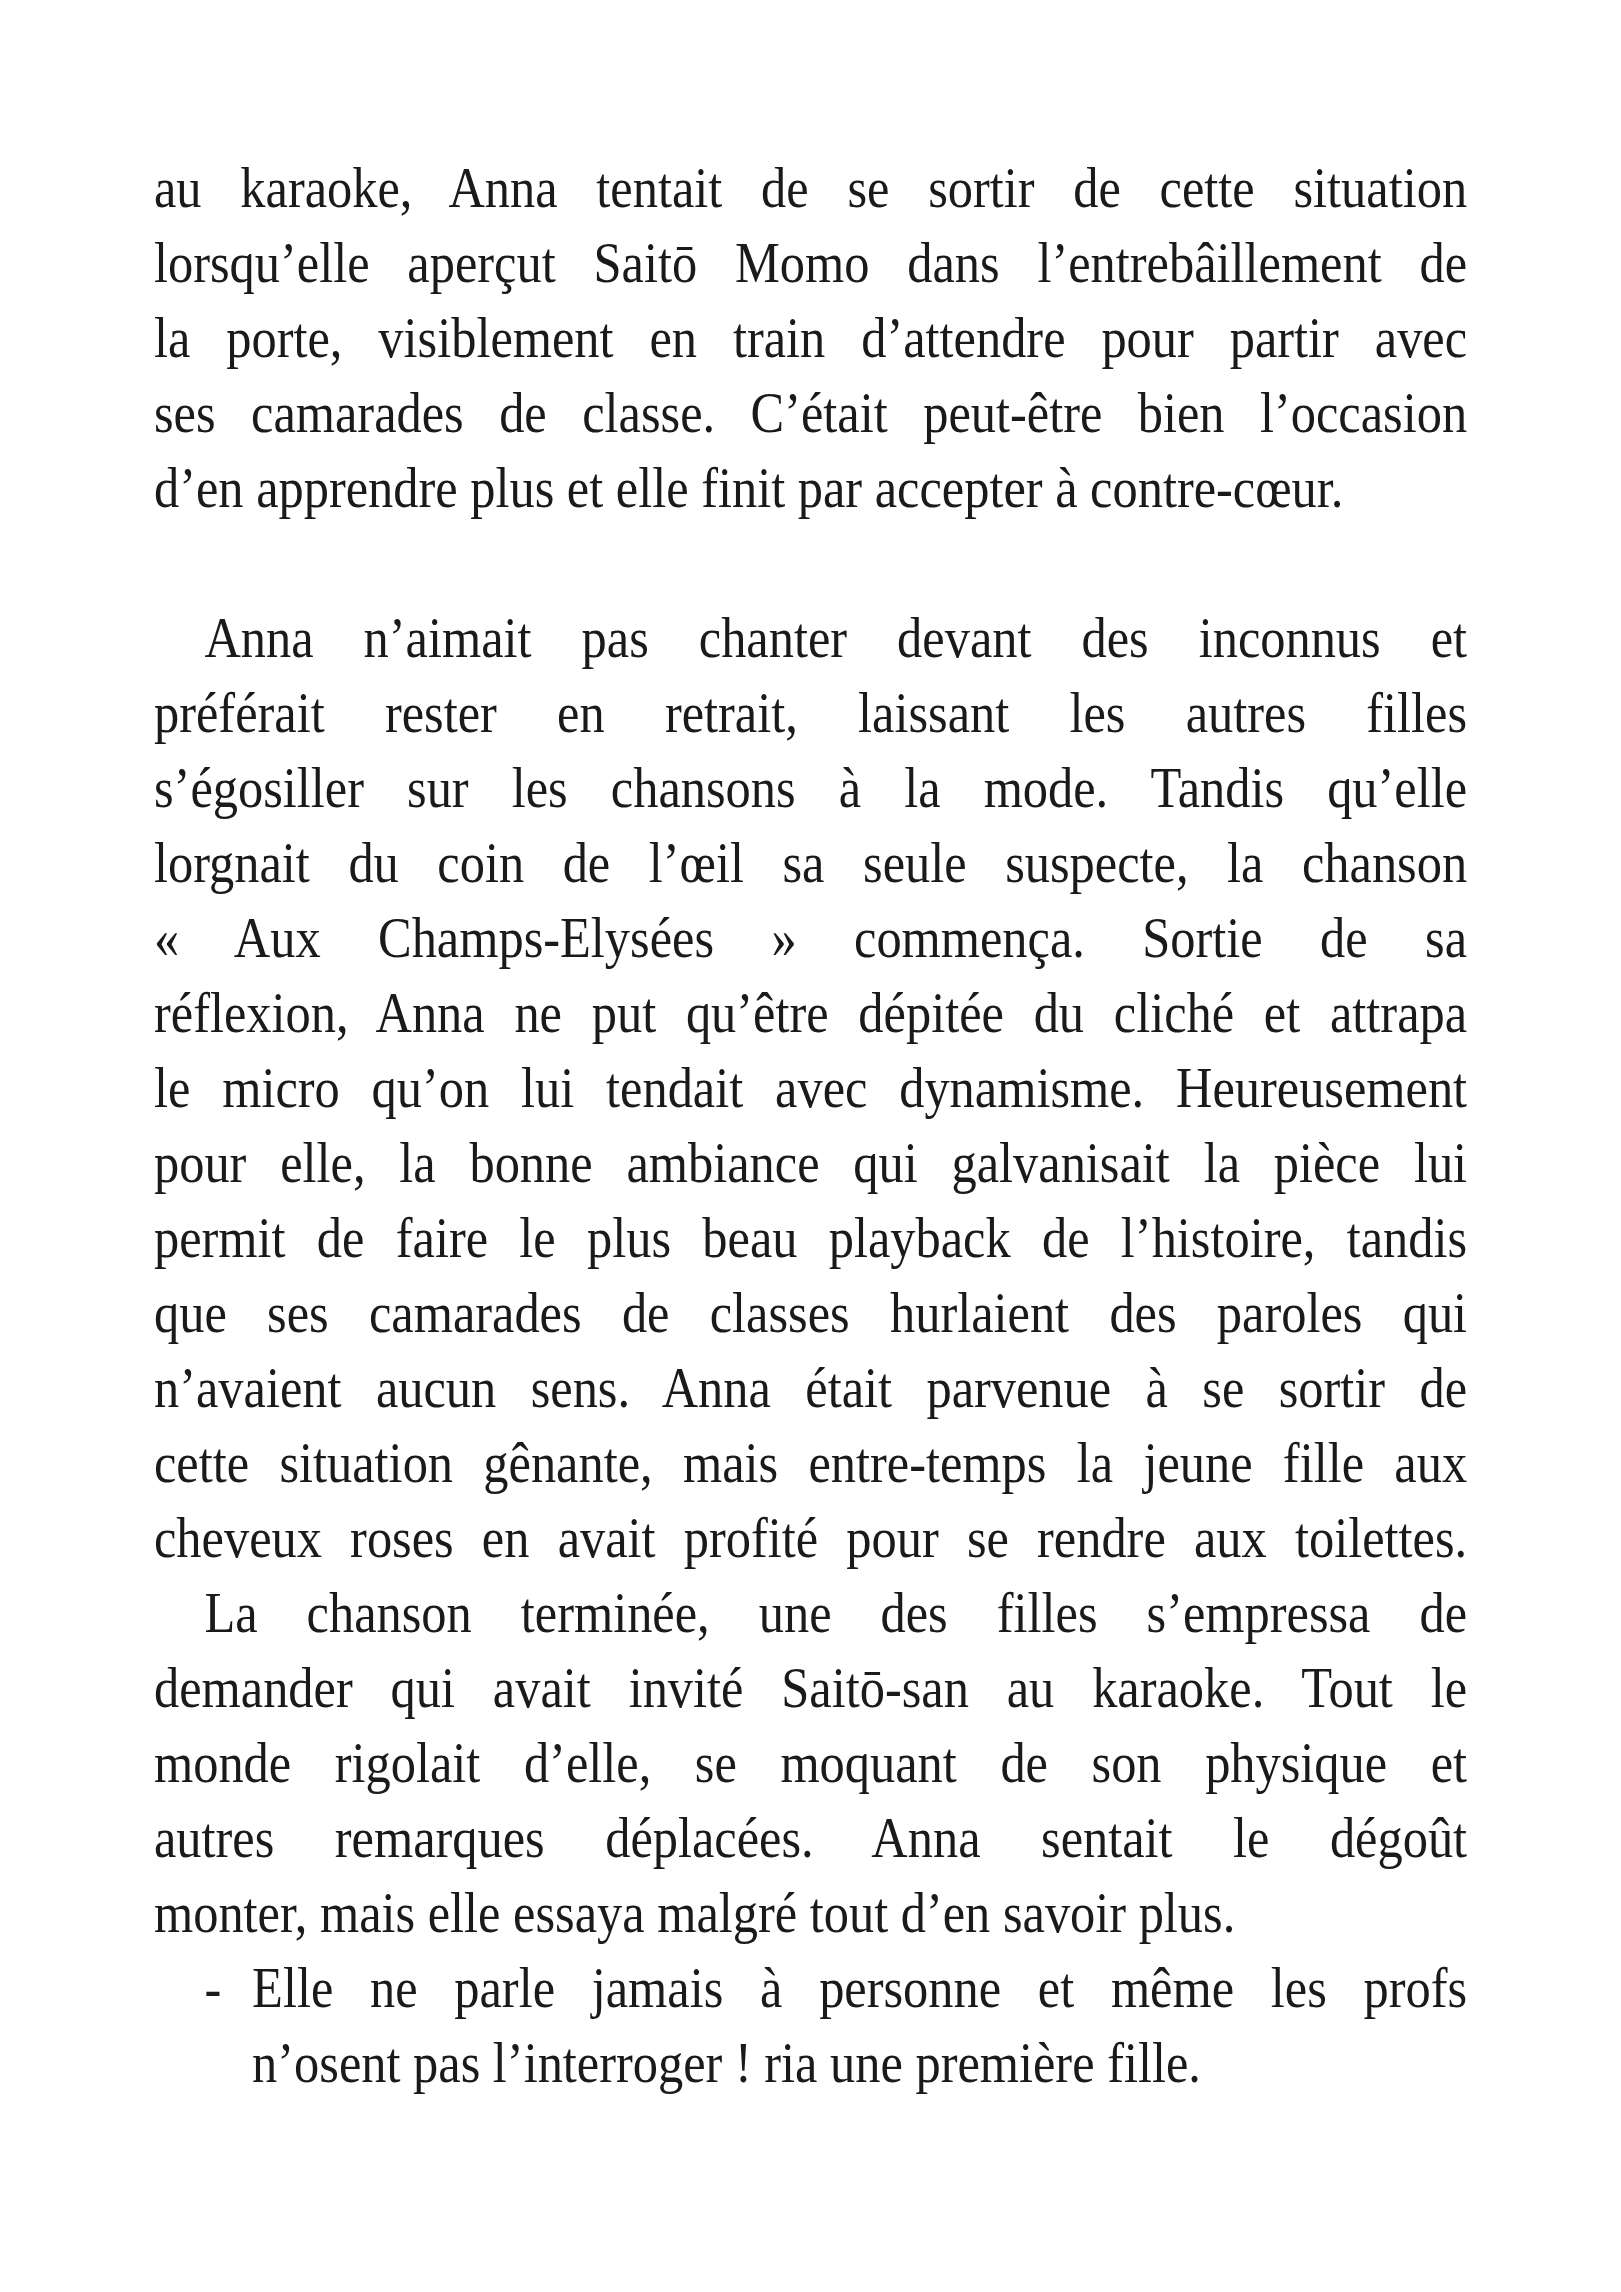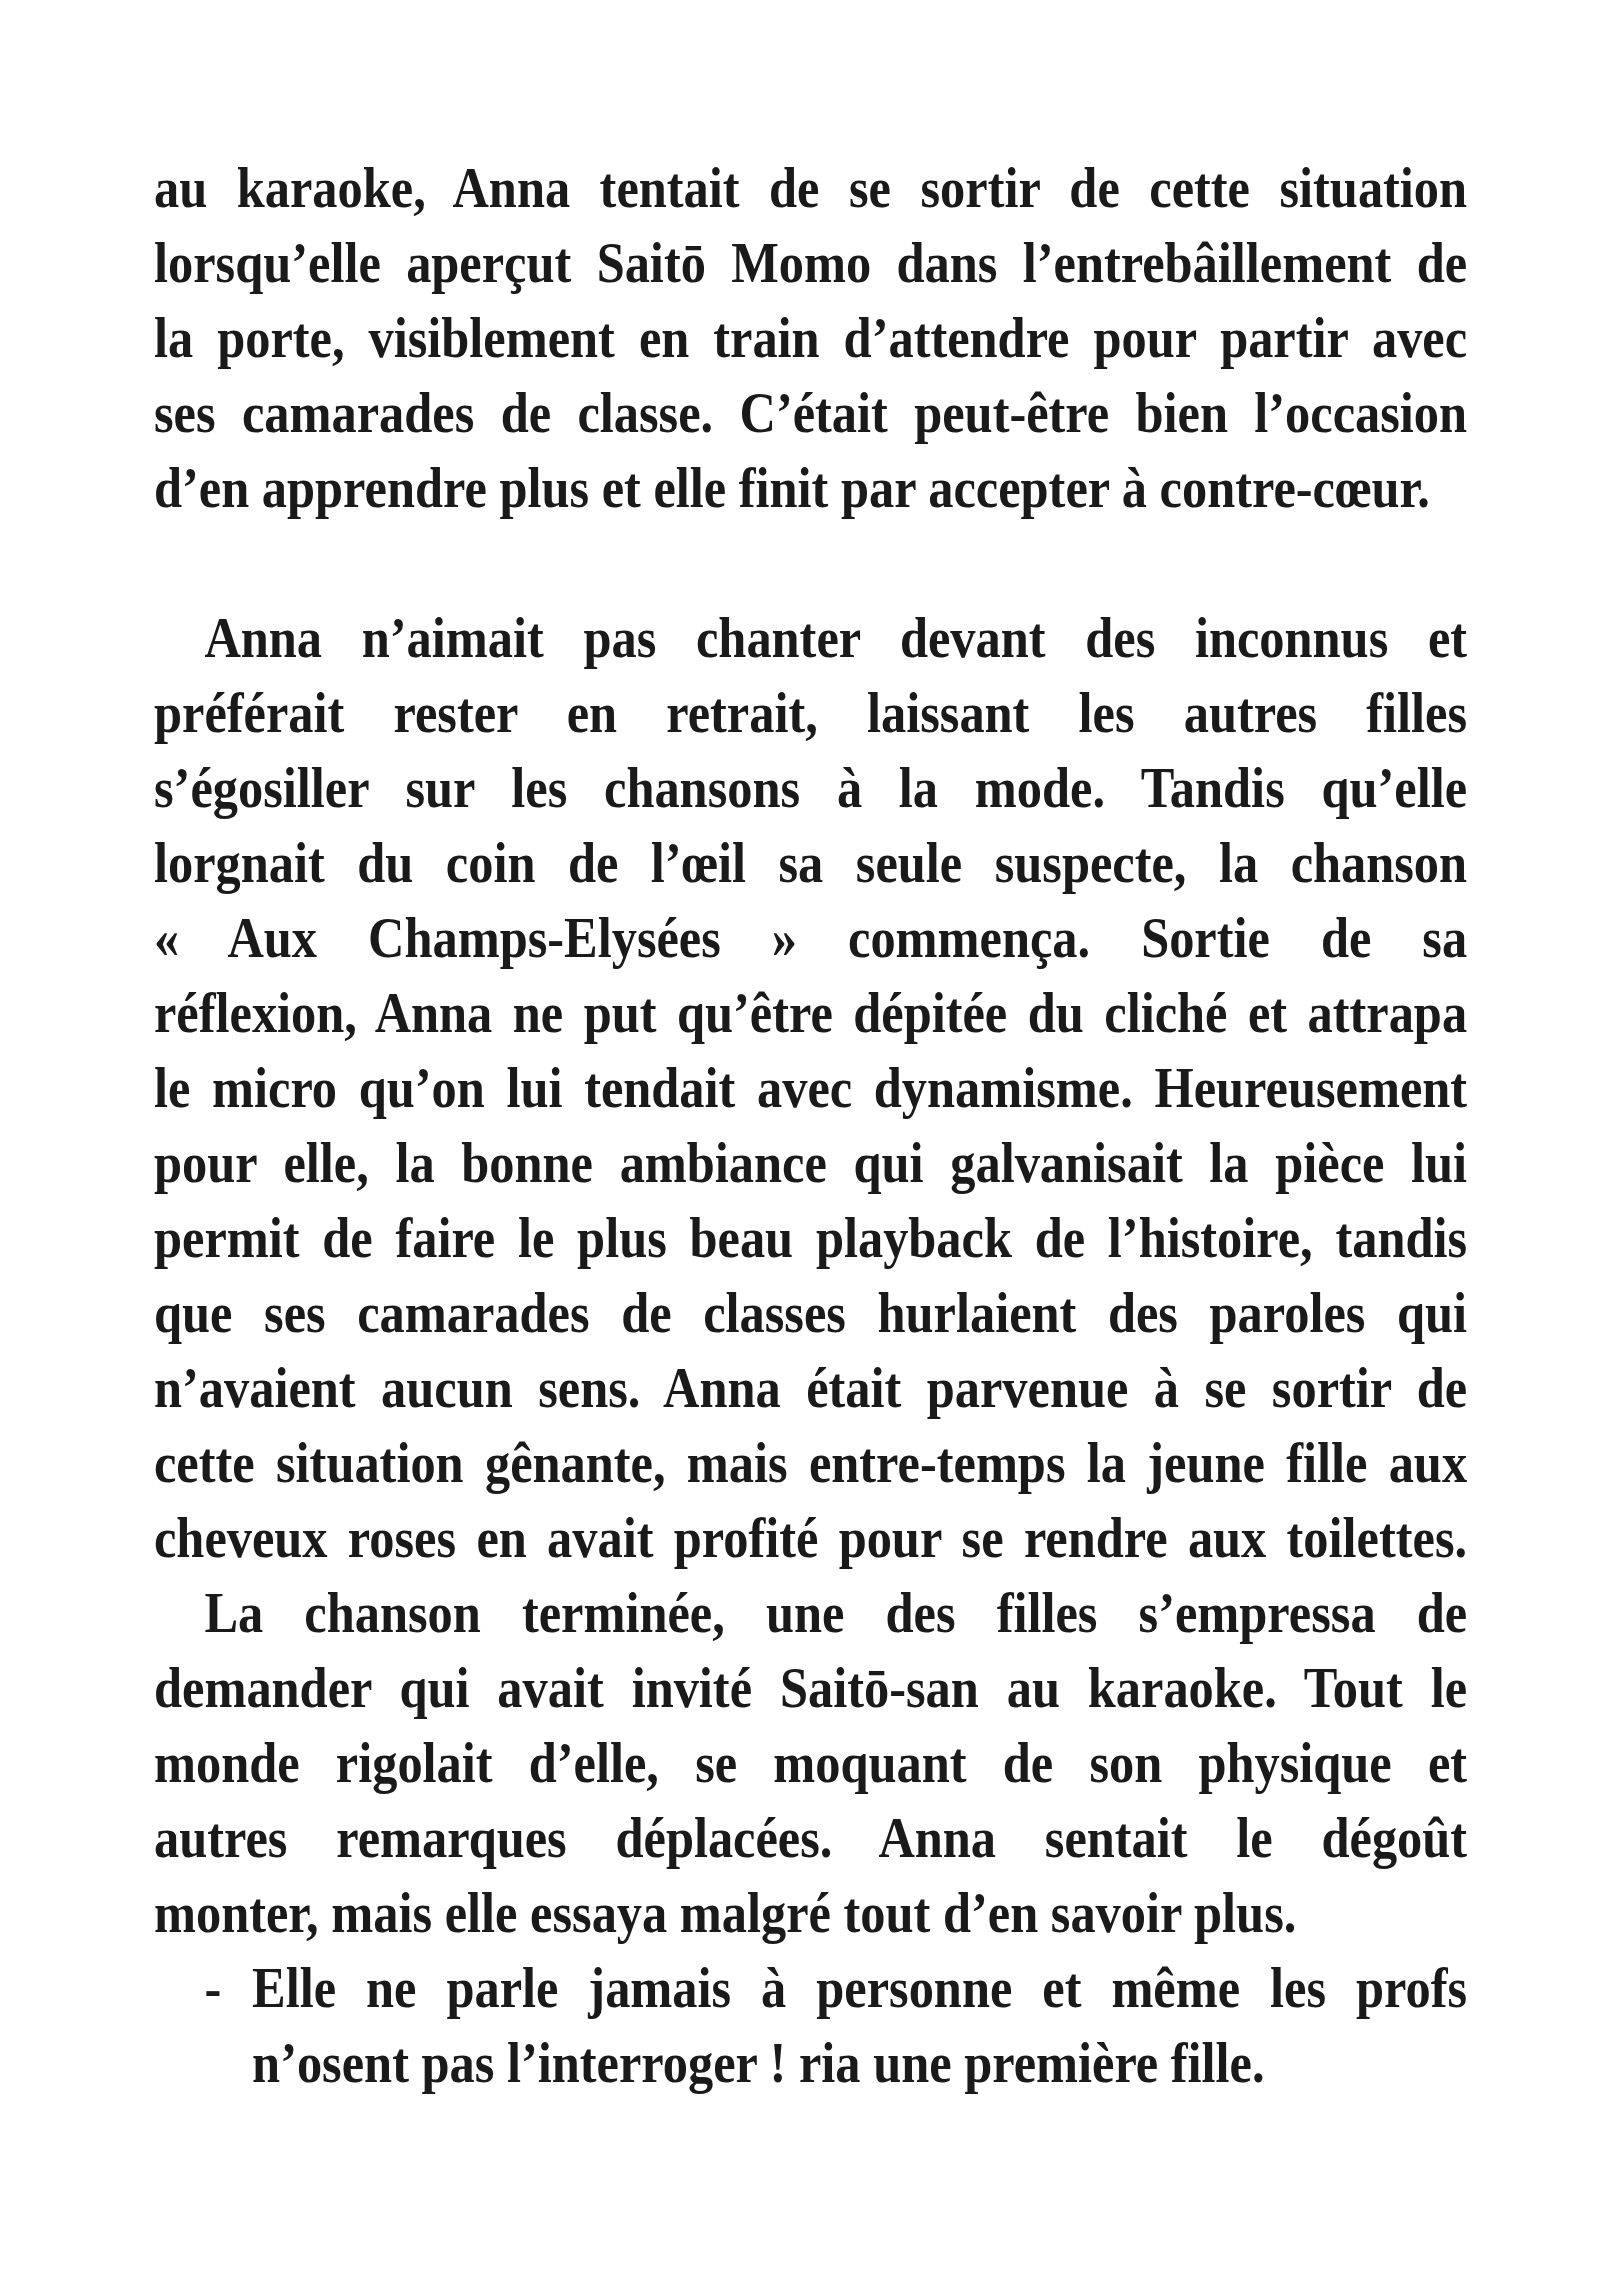--- a/index.html
+++ b/index.html
@@ -13,21 +13,20 @@
     position: relative;
     overflow: hidden;
   }
   .page {
     position: absolute;
     left: 0;
     top: 0;
     width: 1621px;
     height: 2293px;
     background: #ffffff;
-    font-weight: bold;
   }
   .text-column {
     position: absolute;
     left: 154px;
     top: 151px;
     
     width: 1459px;
     transform: scaleX(0.9);
     transform-origin: 0 0;
     font-family: "Liberation Serif", "DejaVu Serif", serif;

